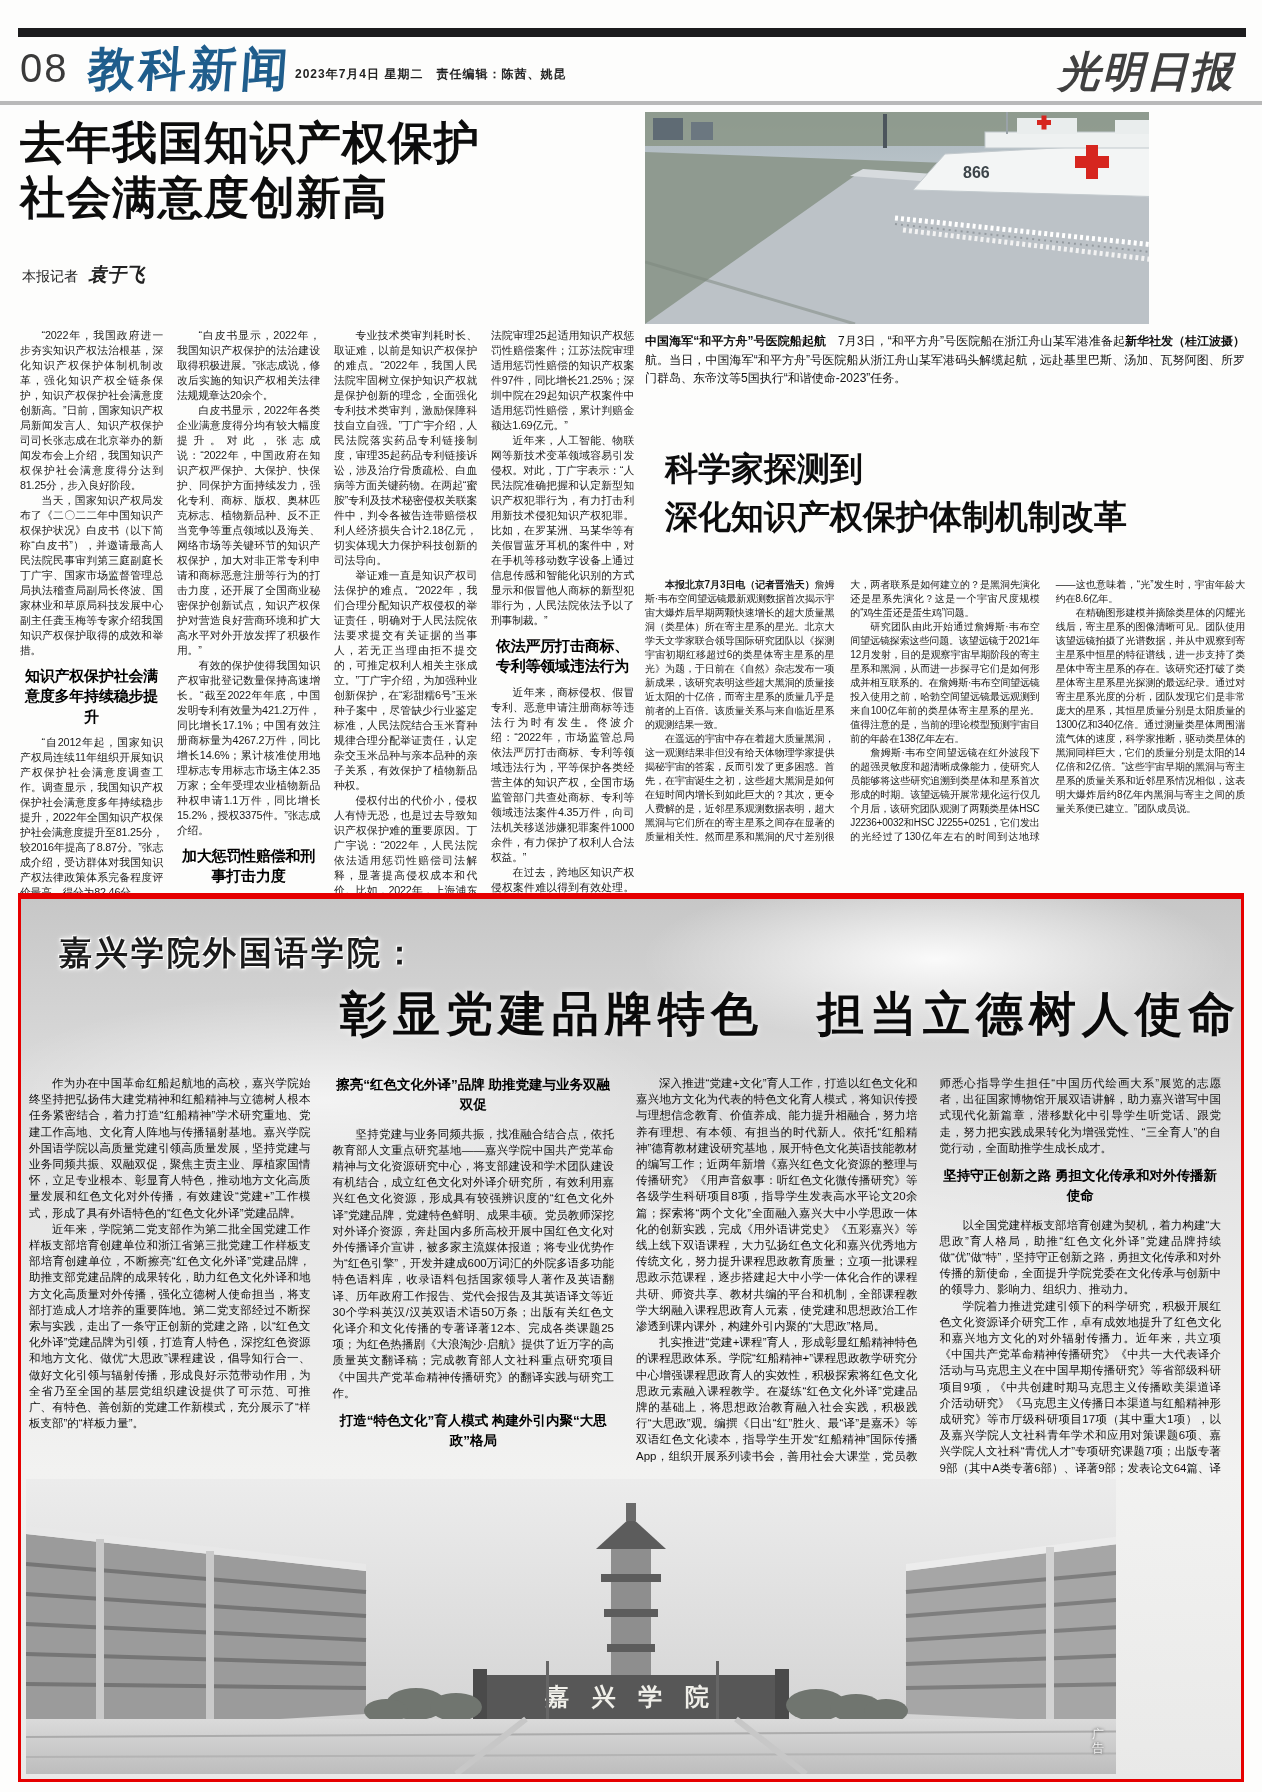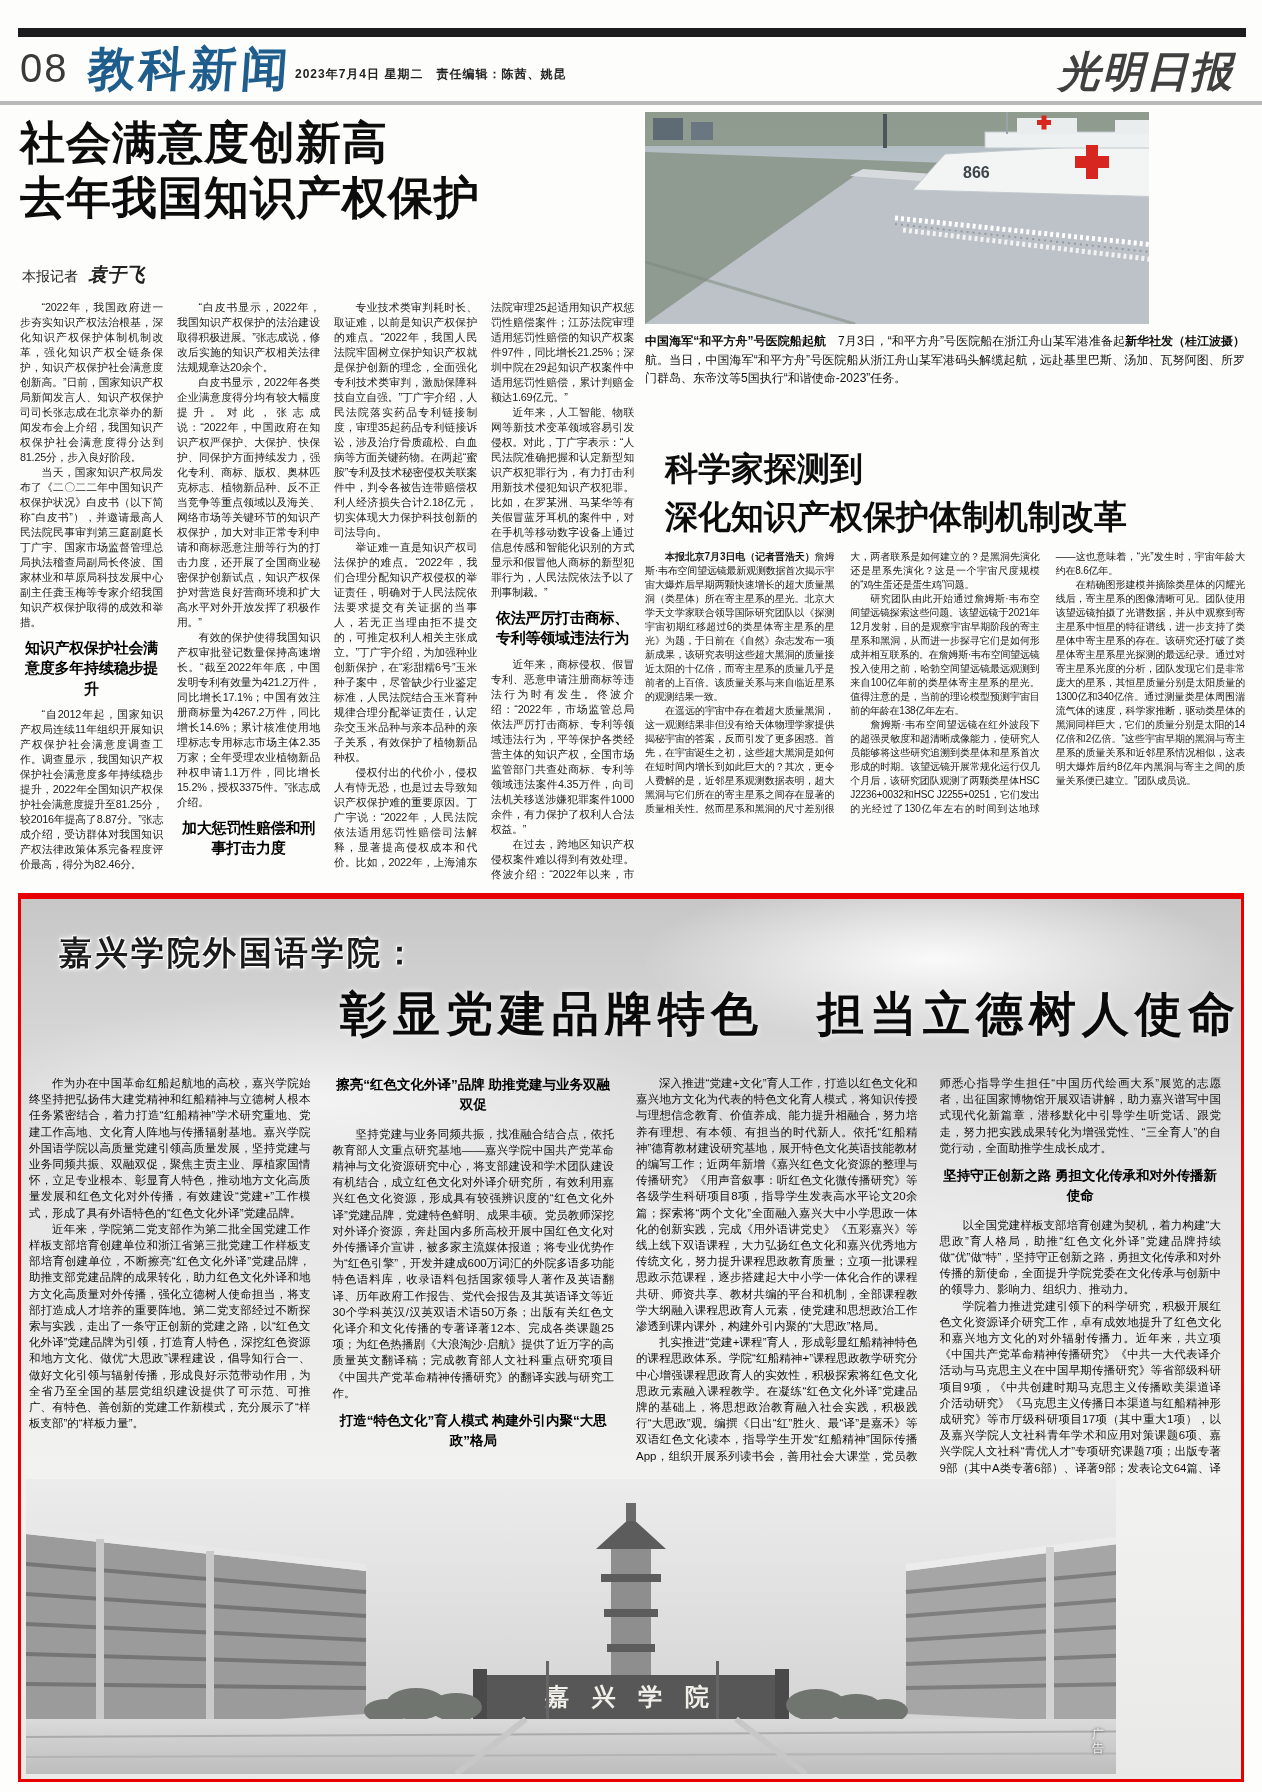--- a/index.html
+++ b/index.html
@@ -13,21 +13,21 @@
   .top-bar{left:18px;top:28px;right:16px;height:9px;background:#1c1c1e;}
   .page-num{left:20px;top:46px;font-size:40px;color:#3a3a3a;letter-spacing:2px;}
   .section-name{left:88px;top:38px;font-size:47px;font-weight:bold;color:#1f5d8c;letter-spacing:4px;transform:skewX(-4deg);}
   .date-line{left:295px;top:66px;font-size:12px;font-weight:bold;color:#222;letter-spacing:1px;}
   .masthead{right:28px;top:44px;font-size:42px;color:#404040;font-family:"Liberation Serif","DejaVu Serif",serif;font-weight:bold;font-style:italic;letter-spacing:2px;}
   .header-rule{left:0;top:101px;right:0;height:4px;background:#b9b9b9;}
   
   .ipr-title{left:20px;top:116px;width:612px;font-family:"Liberation Serif","DejaVu Serif",serif;font-weight:900;font-size:45px;line-height:1.22;color:#0d0d0d;letter-spacing:1px;}
   .ipr-byline{left:22px;top:262px;font-size:14px;color:#222;}
   .ipr-byline .rep-name{font-size:19px;font-weight:bold;font-style:italic;margin-left:10px;}
-  .news-body{column-gap:14px;text-align:justify;overflow:hidden;}
+  .news-body{column-gap:14px;text-align:justify;overflow:hidden;margin-top:28px;}
   .news-body p{margin:0;text-indent:2em;}
   .news-body h3{margin:8px 0 8px 0;text-align:center;font-size:15px;line-height:1.35;color:#000;}
   .ipr-body{left:20px;top:300px;width:614px;height:584px;column-count:4;font-size:10.8px;line-height:15px;letter-spacing:-0.2px;}
   
   .ship-photo{left:645px;top:112px;width:504px;height:212px;overflow:hidden;background:#8b5cf6;}
   .photo-caption{left:645px;top:332px;width:600px;font-size:12px;line-height:1.55;text-align:justify;color:#111;}
   .photo-caption .cap-title{font-weight:bold;}
   .photo-caption .credit{float:right;font-weight:bold;}
   .q-title{left:665px;top:446px;width:580px;font-family:"Liberation Serif","DejaVu Serif",serif;font-weight:900;font-size:33px;line-height:1.45;color:#0d0d0d;}
   .q-body{left:645px;top:550px;width:600px;height:336px;column-count:3;column-gap:16px;font-size:10px;line-height:14px;letter-spacing:-0.2px;}
@@ -53,22 +53,22 @@
 <body>
 
 <div class="abs top-bar"></div>
 <div class="abs page-num">08</div>
 <div class="abs section-name">教科新闻</div>
 <div class="abs date-line">2023年7月4日 星期二　责任编辑：陈茜、姚昆</div>
 <div class="abs masthead">光明日报</div>
 <div class="abs header-rule"></div>
 
 <div class="abs ipr-title">
+  <div>去年我国知识产权保护</div>
   <div>社会满意度创新高</div>
-  <div>去年我国知识产权保护</div>
 </div>
 <div class="abs ipr-byline">
   <span>本报记者</span><span class="rep-name">袁于飞</span>
 </div>
 <div class="abs news-body ipr-body">
   <p>“2022年，我国政府进一步夯实知识产权法治根基，深化知识产权保护体制机制改革，强化知识产权全链条保护，知识产权保护社会满意度创新高。”日前，国家知识产权局新闻发言人、知识产权保护司司长张志成在北京举办的新闻发布会上介绍，我国知识产权保护社会满意度得分达到81.25分，步入良好阶段。</p>
   <p>当天，国家知识产权局发布了《二〇二二年中国知识产权保护状况》白皮书（以下简称“白皮书”），并邀请最高人民法院民事审判第三庭副庭长丁广宇、国家市场监督管理总局执法稽查局副局长佟波、国家林业和草原局科技发展中心副主任龚玉梅等专家介绍我国知识产权保护取得的成效和举措。</p>
   <h3>知识产权保护社会满意度多年持续稳步提升</h3>
   <p>“自2012年起，国家知识产权局连续11年组织开展知识产权保护社会满意度调查工作。调查显示，我国知识产权保护社会满意度多年持续稳步提升，2022年全国知识产权保护社会满意度提升至81.25分，较2016年提高了8.87分。”张志成介绍，受访群体对我国知识产权法律政策体系完备程度评价最高，得分为82.46分。</p>
   <p>“白皮书显示，2022年，我国知识产权保护的法治建设取得积极进展。”张志成说，修改后实施的知识产权相关法律法规规章达20余个。</p>

